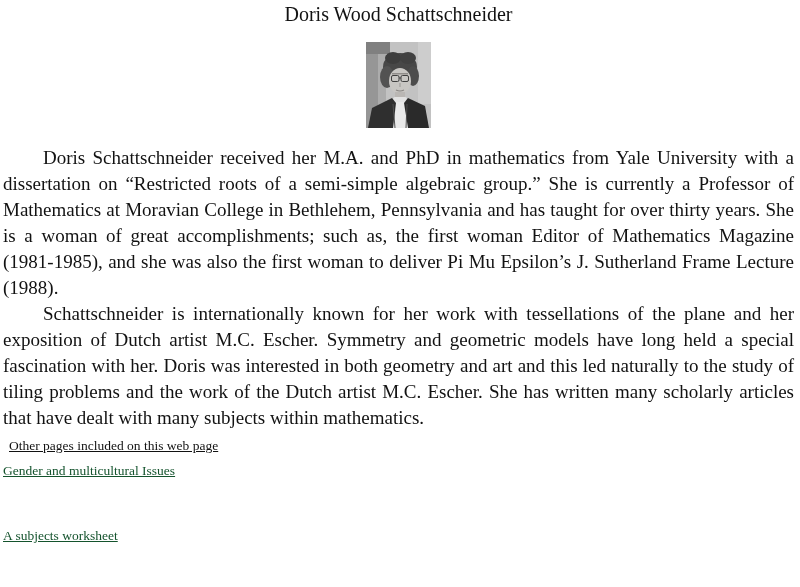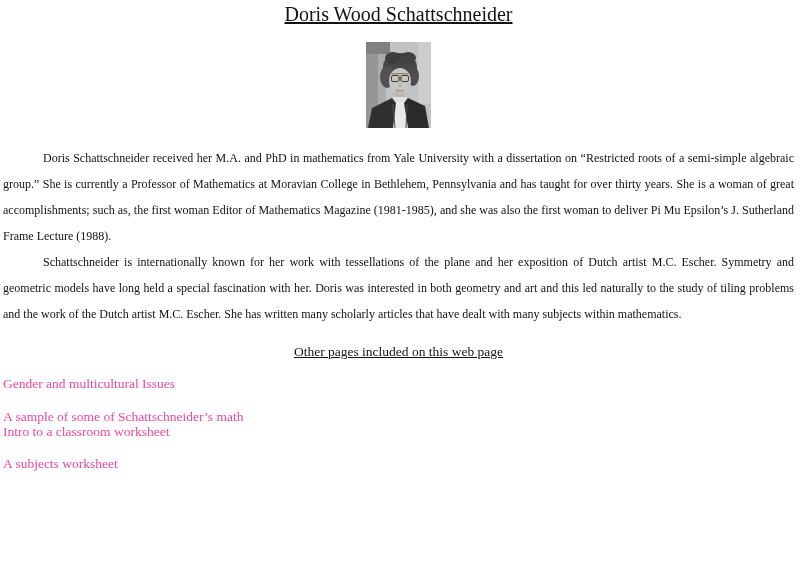--- a/index.html
+++ b/index.html
@@ -15,58 +15,57 @@
     color: #121212;
     padding: 0 6px 0 3px;
     box-sizing: border-box;
   }
   .page-title {
     text-align: center;
     font-size: 20px;
     font-weight: normal;
     line-height: 23px;
     margin: 3px 0 0 0;
-    text-decoration: underline;
   }
   .photo-wrap {
     text-align: center;
     margin-top: 16px;
     line-height: 0;
   }
   .photo-wrap svg {
     display: inline-block;
   }
   .body-text {
     margin-top: 17px;
   }
   .body-text p {
     margin: 0;
-    font-size: 12px;
+    font-size: 19px;
     line-height: 26px;
     text-align: justify;
     text-indent: 40px;
   }
   .section-heading {
-    margin: 16px;
+    margin: 6px;
     font-size: 13.5px;
     font-weight: normal;
     line-height: 17px;
-    text-align: center;
     text-decoration: underline;
   }
   .links {
     margin-top: 9px;
   }
   .link-row {
     margin: 0 0 17.5px 0;
     font-size: 13.5px;
     line-height: 15px;
   }
   .link-row a {
-    color: #ec4899;
+    color: #14532d;
+    text-decoration: underline;
     cursor: pointer;
   }
 </style>
 </head>
 <body>
 
 <h1 class="page-title">Doris Wood Schattschneider</h1>
 
 <div class="photo-wrap">
   <svg width="65" height="86" viewBox="0 0 65 86">
@@ -112,20 +111,19 @@
   <p>Schattschneider is internationally known for her work with tessellations of the plane and her exposition of Dutch artist M.C. Escher.  Symmetry and geometric models have long held a special fascination with her.  Doris was interested in both geometry and art and this led naturally to the study of tiling problems and the work of the Dutch artist M.C. Escher.  She has written many scholarly articles that have dealt with many subjects within mathematics.</p>
 </div>
 
 <h2 class="section-heading">Other pages included on this web page</h2>
 
 <div class="links">
   <p class="link-row">
     <a>Gender and multicultural Issues</a>
   </p>
   <p class="link-row">
-    <a>A sample of some of Schattschneider’s math</a><br>
-    <a>Intro to a classroom worksheet</a>
+    <br>
   </p>
   <p class="link-row">
     <a>A subjects worksheet</a>
   </p>
 
 </div>
 
 </body></html>

